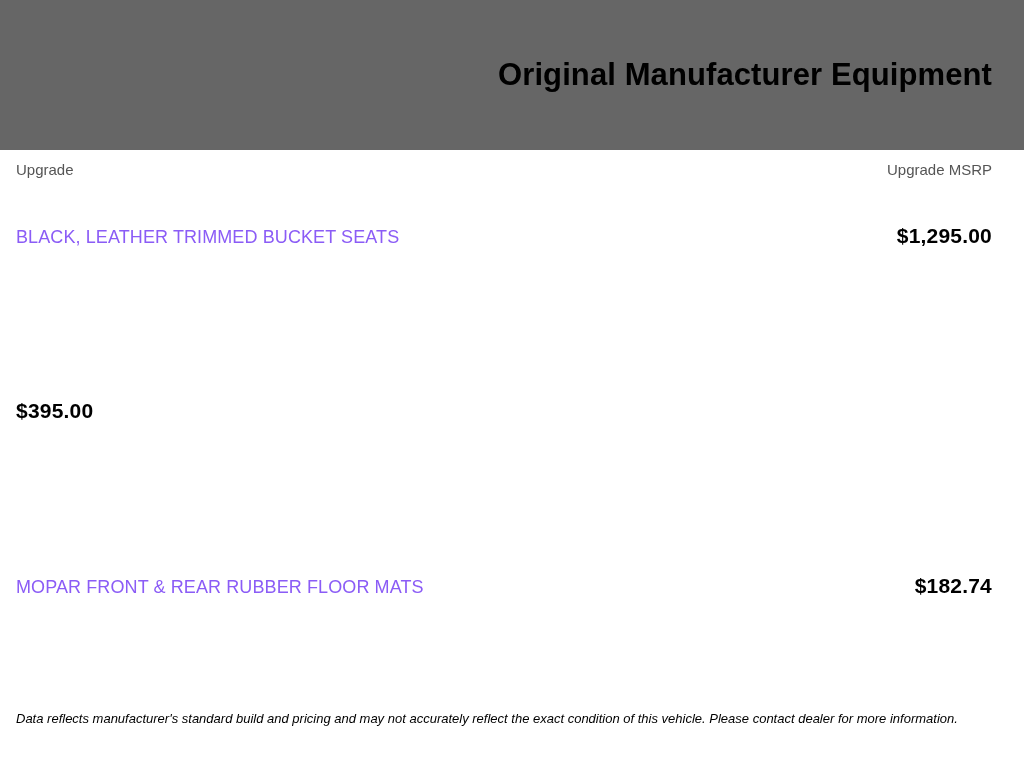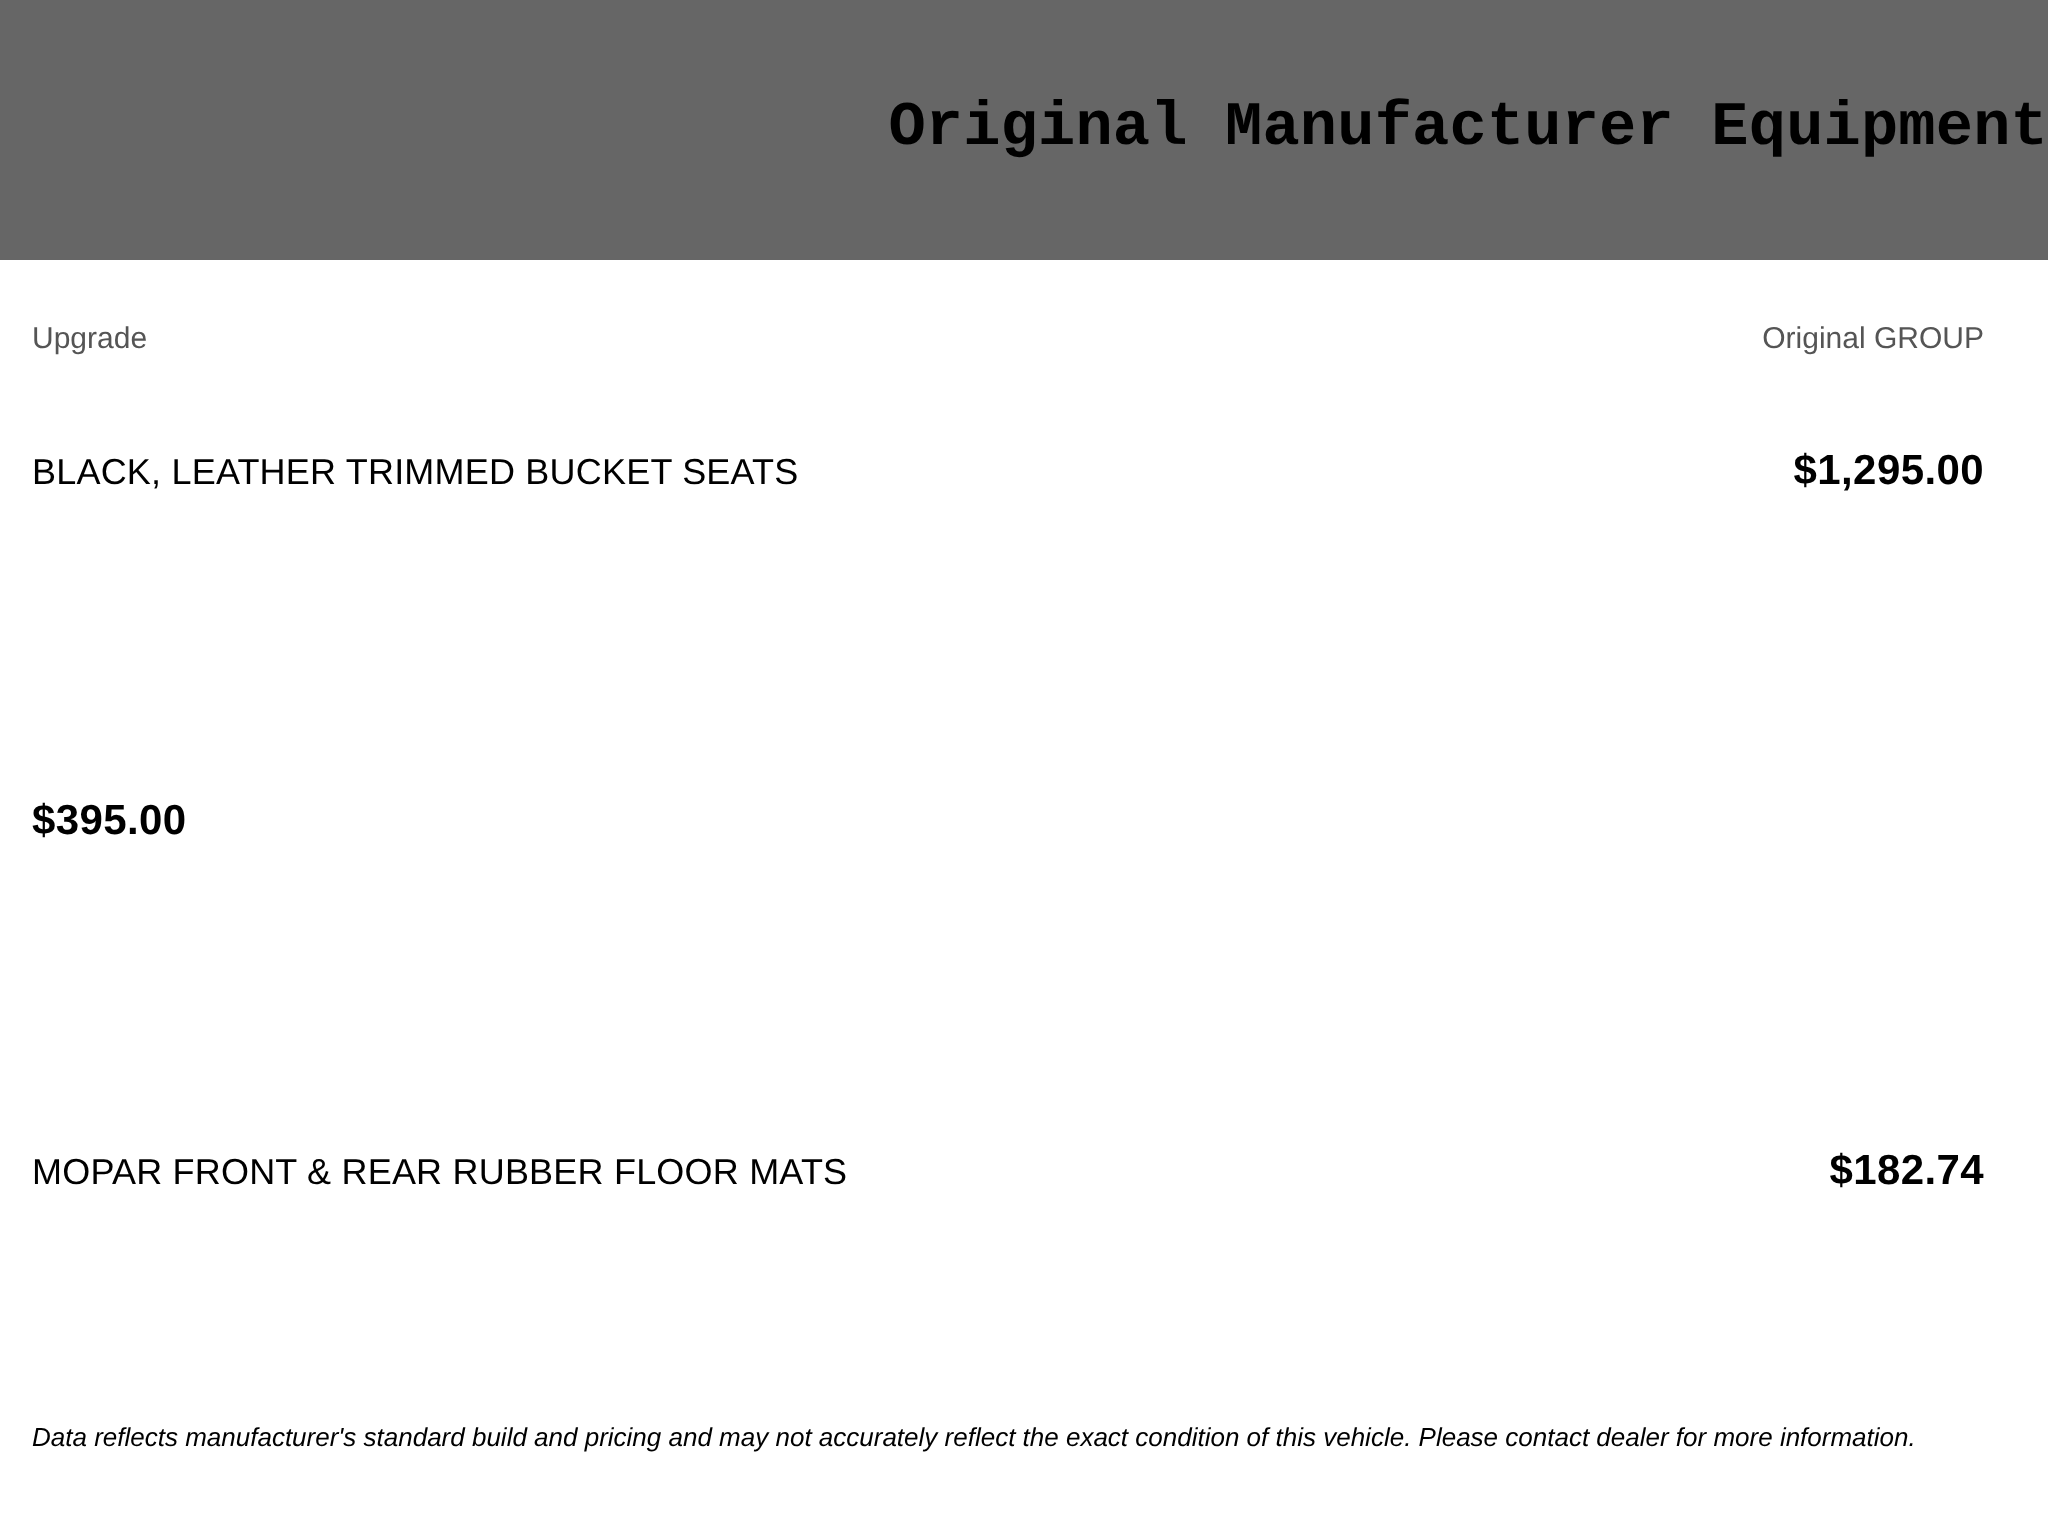--- a/index.html
+++ b/index.html
@@ -18,27 +18,27 @@
     position: relative;
     width: 1024px;
     height: 768px;
     box-sizing: border-box;
   }
   .header-band {
     position: absolute;
     left: 0;
     top: 0;
     width: 1024px;
-    height: 130px;
+    height: 150px;
     background: #666666;
     display: flex;
     align-items: center;
     justify-content: flex-end;
     box-sizing: border-box;
-    font-family: Liberation Mono, monospace;
+    padding-right: 32px;
   }
   .header-title {
     font-size: 31px;
     font-weight: bold;
     color: #000000;
     letter-spacing: 0.1px;
     line-height: 1.2;
   }
   .content {
     position: absolute;
@@ -64,21 +64,21 @@
     margin-top: 46px;
   }
   .equip-row {
     display: flex;
     align-items: baseline;
     justify-content: space-between;
     height: 175px;
   }
   .equip-name {
     font-size: 18px;
-    color: #000000;
+    color: #8b5cf6;
     font-weight: normal;
     letter-spacing: 0.1px;
   }
   .equip-price {
     font-size: 21px;
     color: #000000;
     font-weight: bold;
     letter-spacing: 0.2px;
     white-space: nowrap;
   }
@@ -99,21 +99,21 @@
 <div class="page">
 
   <div class="header-band">
     <div class="header-title">Original Manufacturer Equipment</div>
   </div>
 
   <div class="content">
 
     <div class="col-head-row">
       <div class="col-head">Upgrade</div>
-      <div class="col-head">Original GROUP</div>
+      <div class="col-head">Upgrade MSRP</div>
     </div>
 
     <div class="equip-table">
 
       <div class="equip-row">
         <div class="equip-name">BLACK, LEATHER TRIMMED BUCKET SEATS</div>
         <div class="equip-price">$1,295.00</div>
       </div>
 
       <div class="equip-row">

